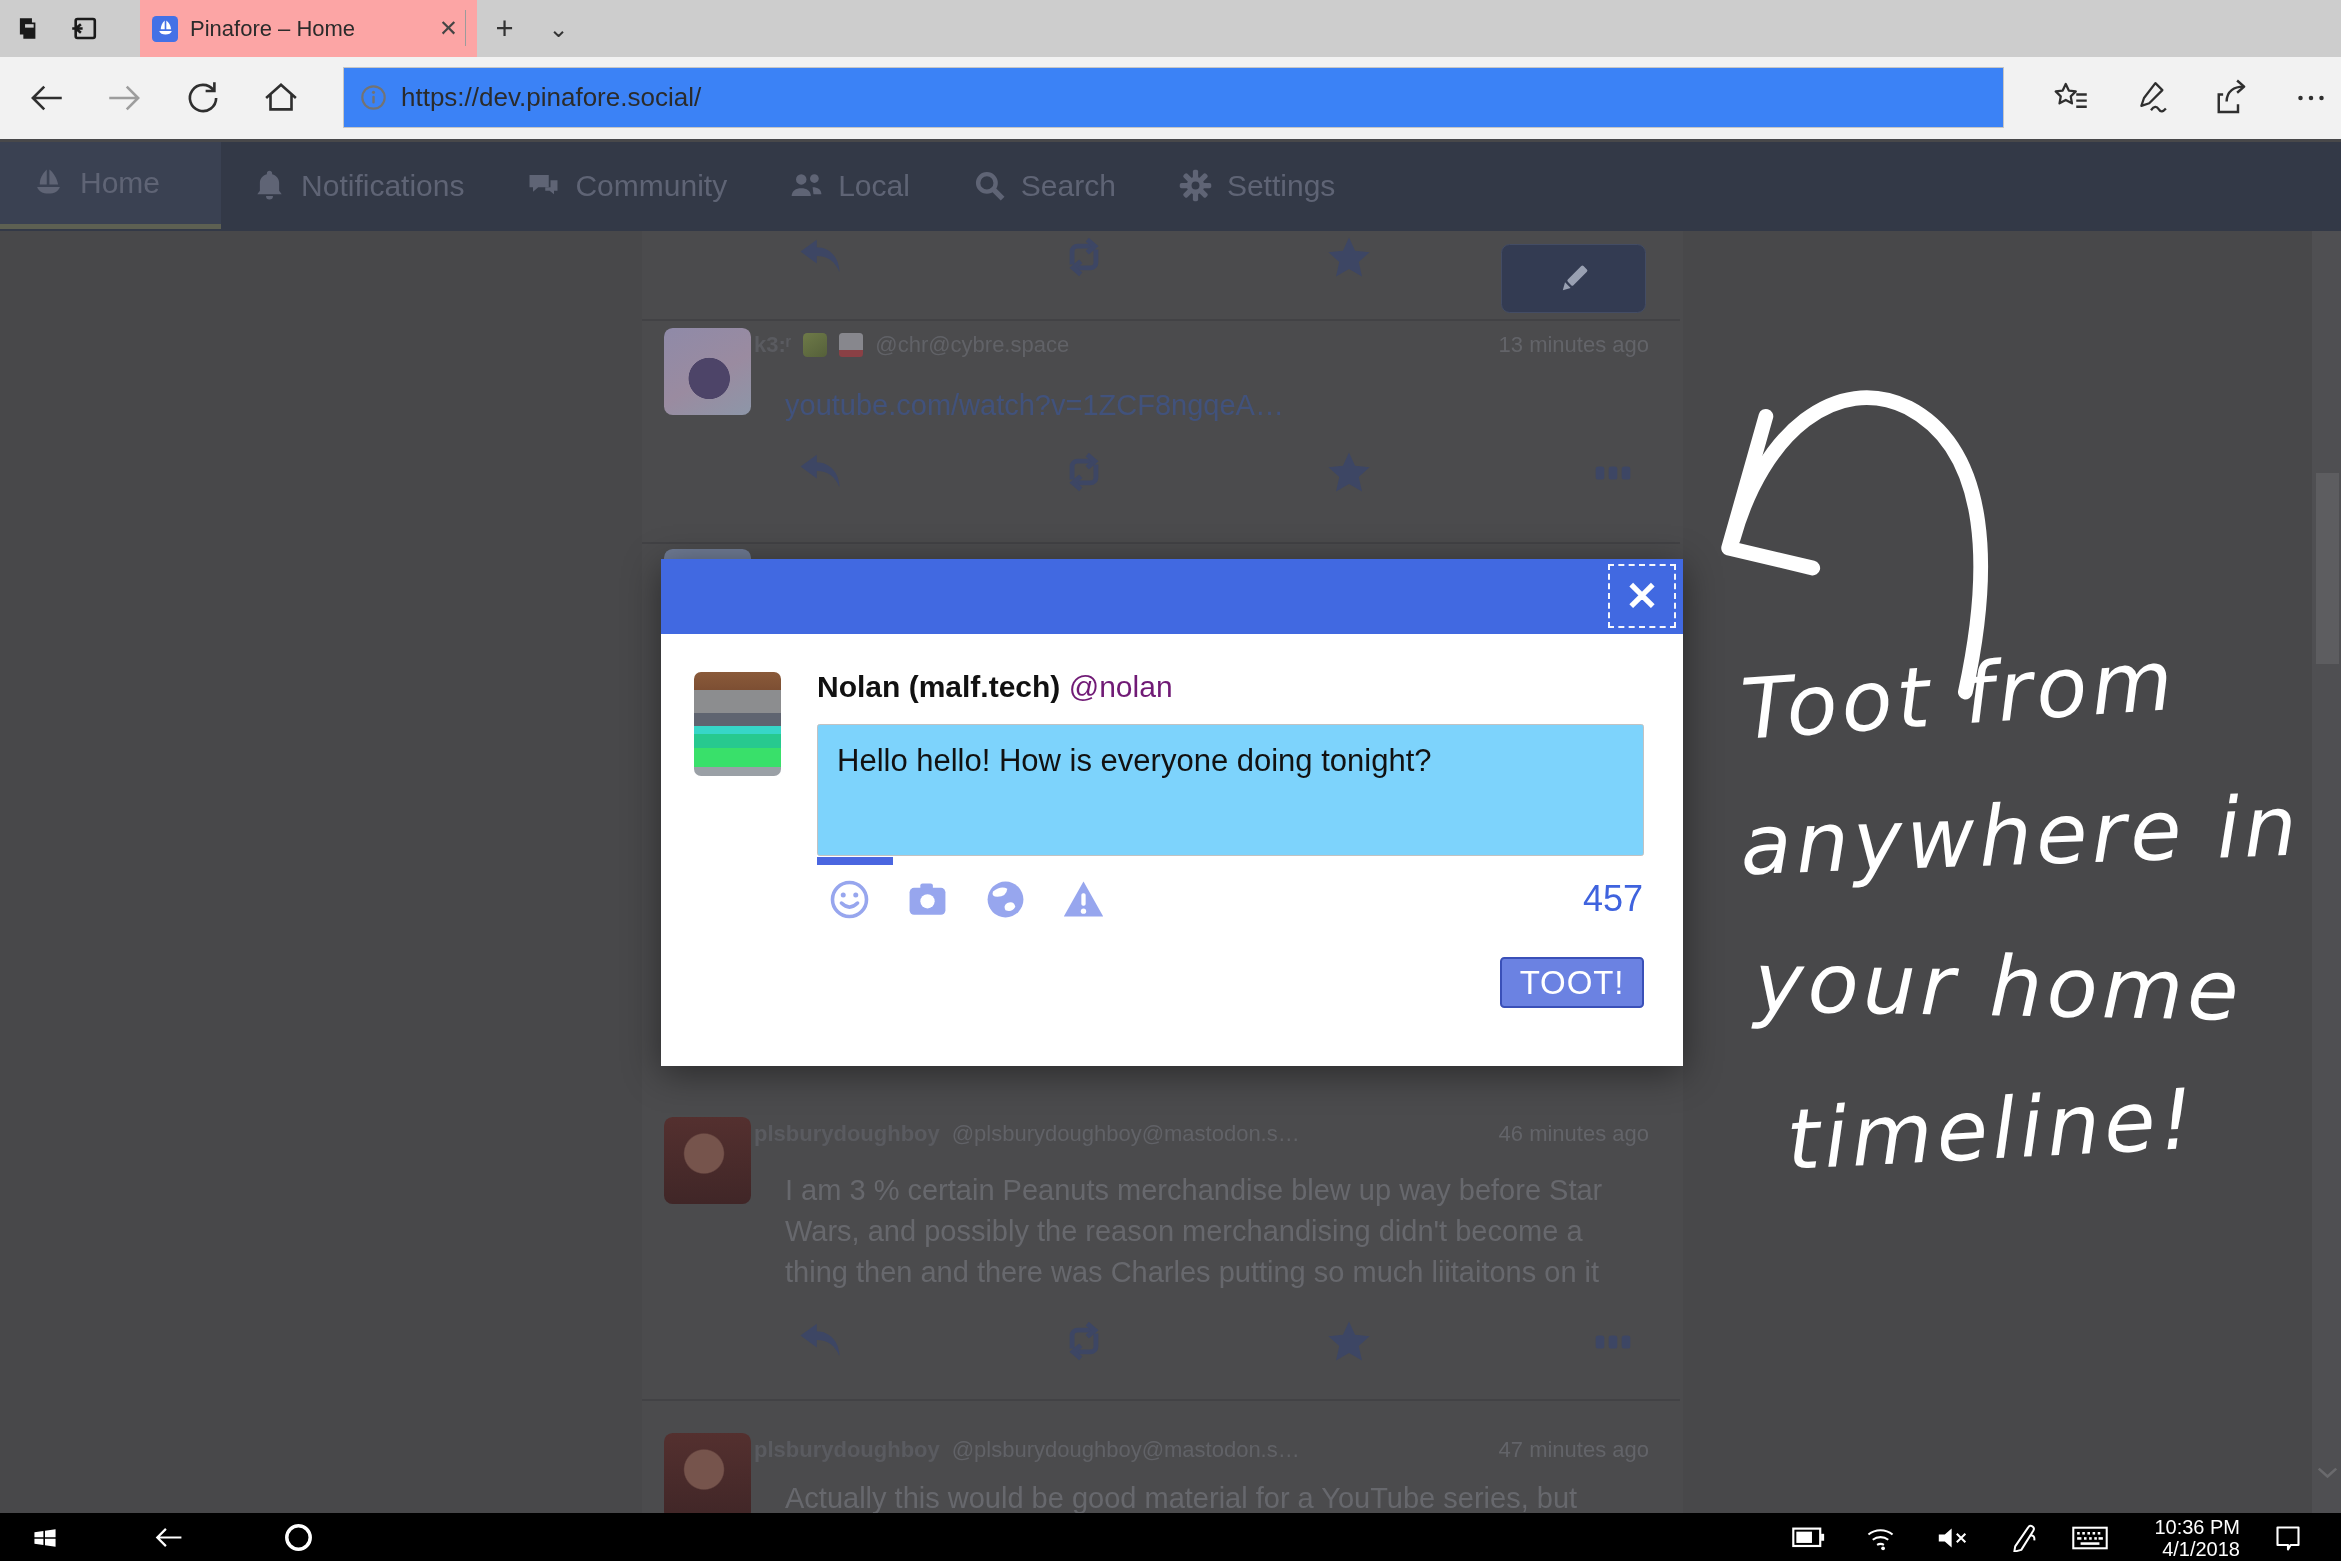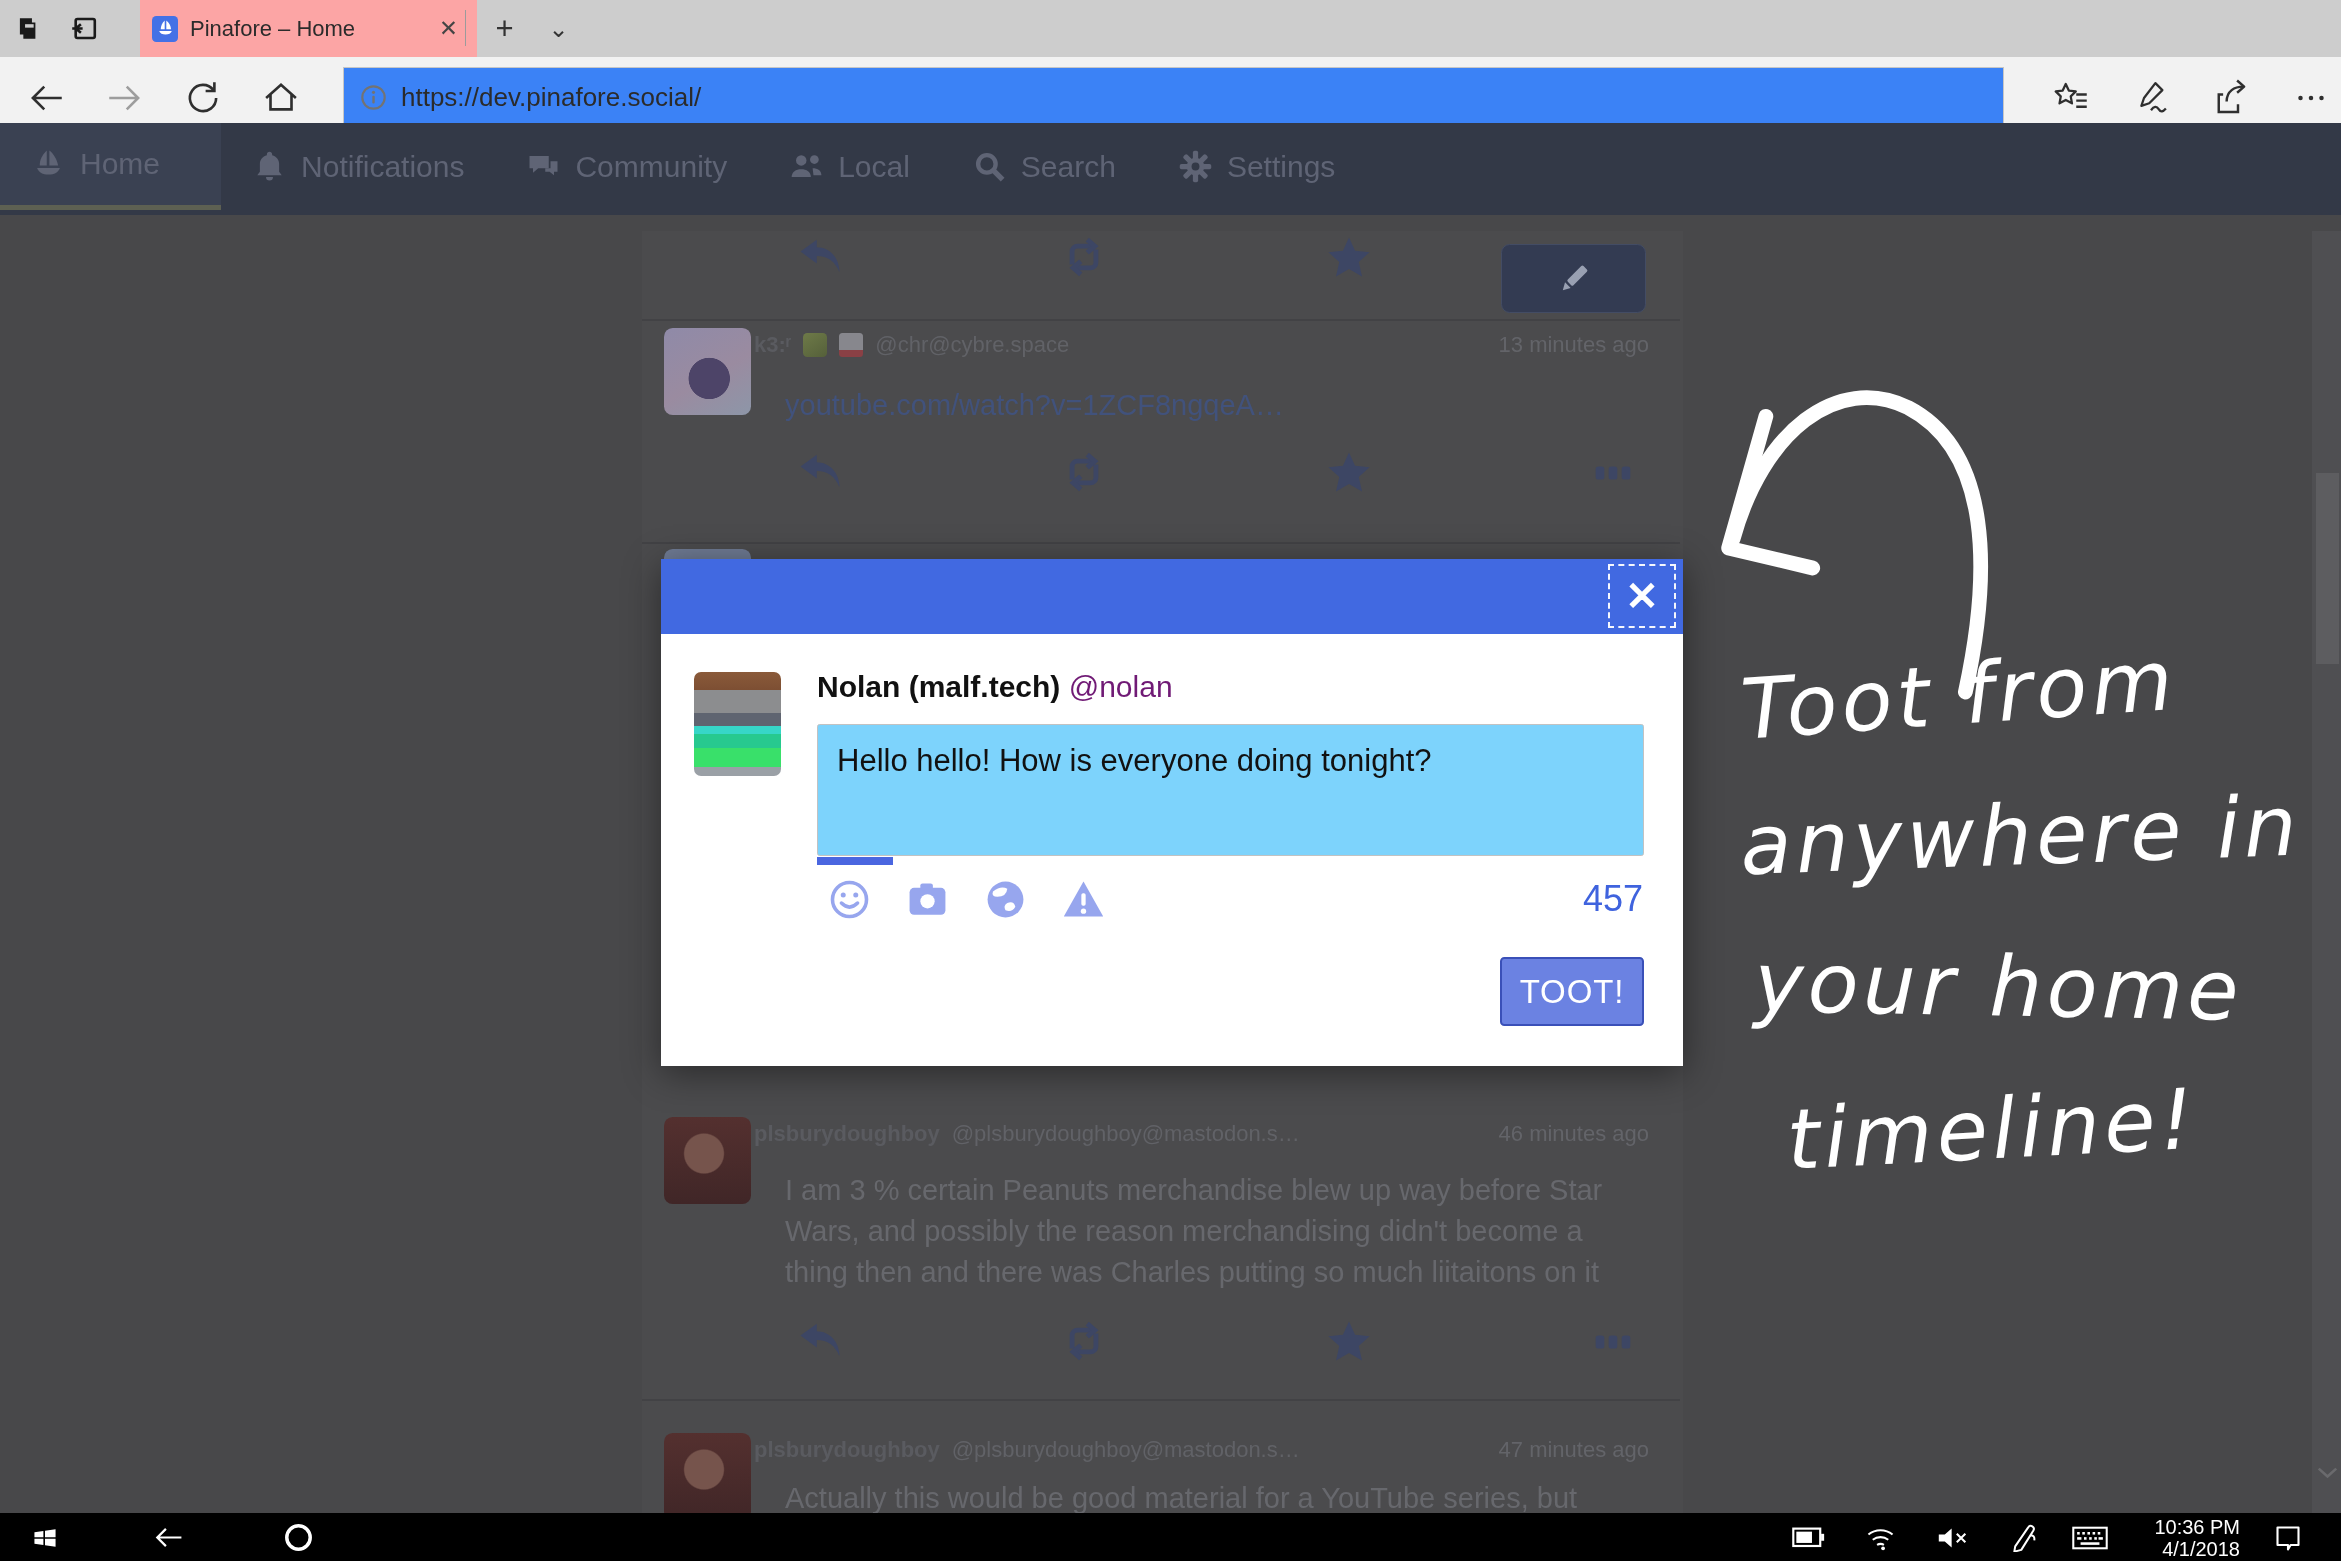--- a/index.html
+++ b/index.html
@@ -20,21 +20,21 @@
   .tabdiv{left:465px;top:10.4px;width:0.9px;height:36px;background:#9b9b9b;}
   .newtab{left:482px;top:7px;width:45px;height:43px;font-size:31px;color:#333;display:flex;align-items:center;justify-content:center;}
   .tabchev{left:536px;top:7px;width:45px;height:43px;font-size:24px;color:#333;display:flex;align-items:center;justify-content:center;}
 
   .toolbar{left:0;top:57px;width:2342px;height:82px;background:#f2f2f2;}
   .navbtn{top:10.4px;width:61px;height:61px;display:flex;align-items:center;justify-content:center;}
   .addrbar{left:343px;top:10.4px;width:1661px;height:61px;background:#3b82f6;border:1.7px solid #c6c6c6;box-sizing:border-box;display:flex;align-items:center;}
   .urltext{font-size:26px;color:#2b2b2b;margin-left:12px;white-space:nowrap;}
 
   
-  .pnav{left:0;top:123px;width:2342px;height:92px;background:#333947;display:flex;}
+  .pnav{left:0;top:142px;width:2342px;height:92px;background:#333947;display:flex;}
   .pnav-item{height:87px;display:flex;align-items:center;padding:0 31px;color:#5f6475;font-size:30px;gap:14px;}
   .pnav-item.active{background:#3a4152;border-bottom:5.2px solid #5d6052;height:82px;padding-right:61px;}
   .pnav-icon{width:35px;height:35px;flex:0 0 auto;}
 
   
   .page{left:0;top:231px;width:2342px;height:1282px;overflow:hidden;background:#48484a;}
   .tlcol{left:642px;top:0;width:1041px;height:1282px;background:#4b4b4d;}
   .sep{left:642px;width:1038px;height:1.7px;background:#424245;}
   .arow{left:642px;width:1038px;height:56px;}
   .aicon{top:0;width:52px;height:52px;}
@@ -64,21 +64,21 @@
   .mclose{left:947px;top:5.2px;width:68px;height:64px;outline:2.6px dashed rgba(255,255,255,.95);outline-offset:-2.6px;display:flex;align-items:center;justify-content:center;color:#fff;font-size:40px;font-weight:bold;}
   .mavatar{left:33px;top:113px;width:87px;height:104px;border-radius:7px;
     background:linear-gradient(180deg,#8a5a3a 0%,#7d4f33 17%,#8c8d8f 17% 39%,#5f6470 39% 52%,#37d6c8 52% 60%,#27c98f 60% 73%,#39e06a 73% 91%,#9aa0a6 91% 100%);}
   .mname{left:156px;top:111px;font-size:30px;color:#111;}
   .mname b{font-weight:bold;}
   .mhandle{color:#701a75;font-weight:normal;}
   .mtext{left:156px;top:165px;width:827px;height:132px;border:1.7px solid #c2c2c2;border-radius:2.6px;box-sizing:border-box;padding:15.6px 19px;font-size:31px;color:#111;font-family:"Liberation Sans",sans-serif;line-height:40px;background:#7dd3fc;}
   .mbar{left:156px;top:298px;width:76px;height:7.8px;background:#4a66e0;}
   .cicon{top:319px;width:43px;height:43px;}
   .mcount{left:867px;top:319px;width:115px;text-align:right;font-size:36px;color:#3f63de;}
-  .toot{left:839px;top:398px;width:144px;height:69px;background:#6b82e2;border:2.6px solid #3a50b8;border-radius:4.3px;box-sizing:border-box;color:#fff;font-size:33px;display:flex;align-items:center;justify-content:center;letter-spacing:0.9px;}
+  .toot{left:839px;top:398px;width:144px;height:51px;background:#6b82e2;border:2.6px solid #3a50b8;border-radius:4.3px;box-sizing:border-box;color:#fff;font-size:33px;display:flex;align-items:center;justify-content:center;letter-spacing:0.9px;}
 
   
   .taskbar{left:0;top:1513px;width:2342px;height:49px;background:#000;}
   .tbicon{top:7px;width:38px;height:35px;display:flex;align-items:center;justify-content:center;}
   .clock{left:2127px;top:2.6px;width:113px;text-align:right;color:#fff;font-size:20px;line-height:22.6px;}
 
   .annot{left:0;top:0;width:2342px;height:1561px;pointer-events:none;}
   .annot text{fill:#ffffff;font-family:"DejaVu Sans",sans-serif;font-style:italic;font-size:96px;letter-spacing:5px;}
 </style>
 </head>

